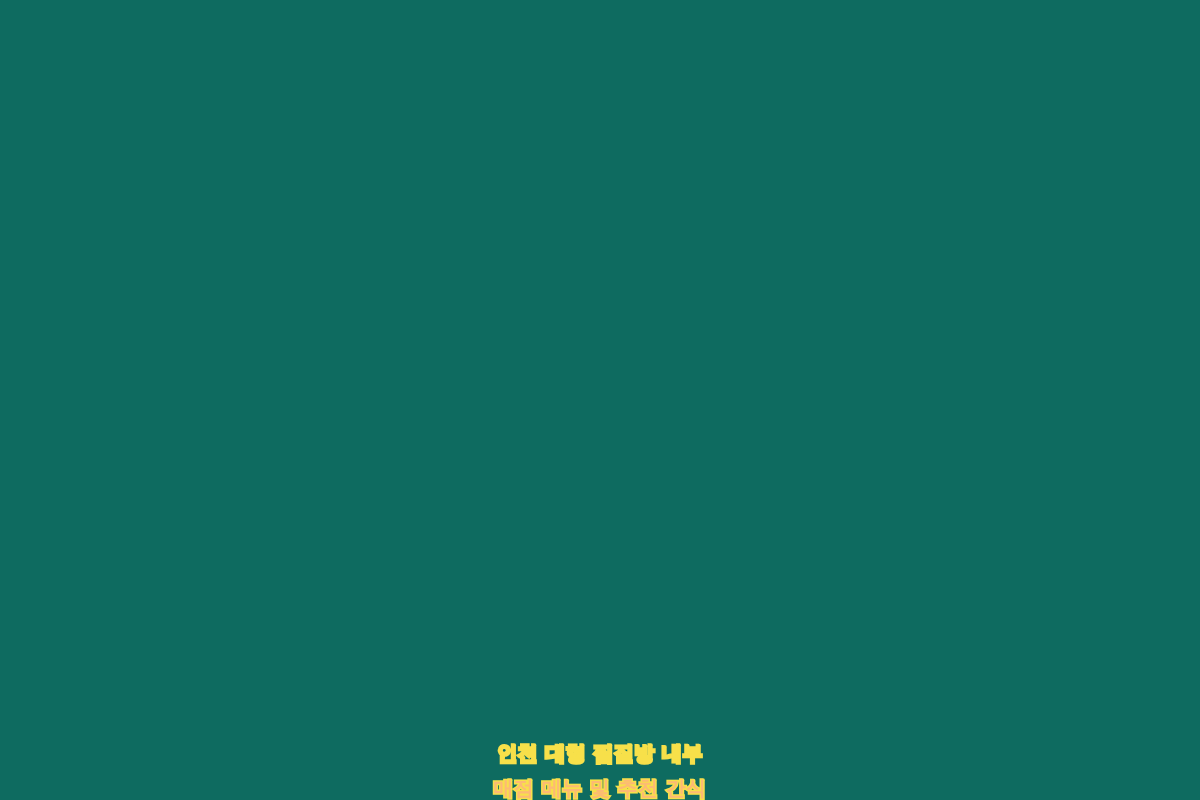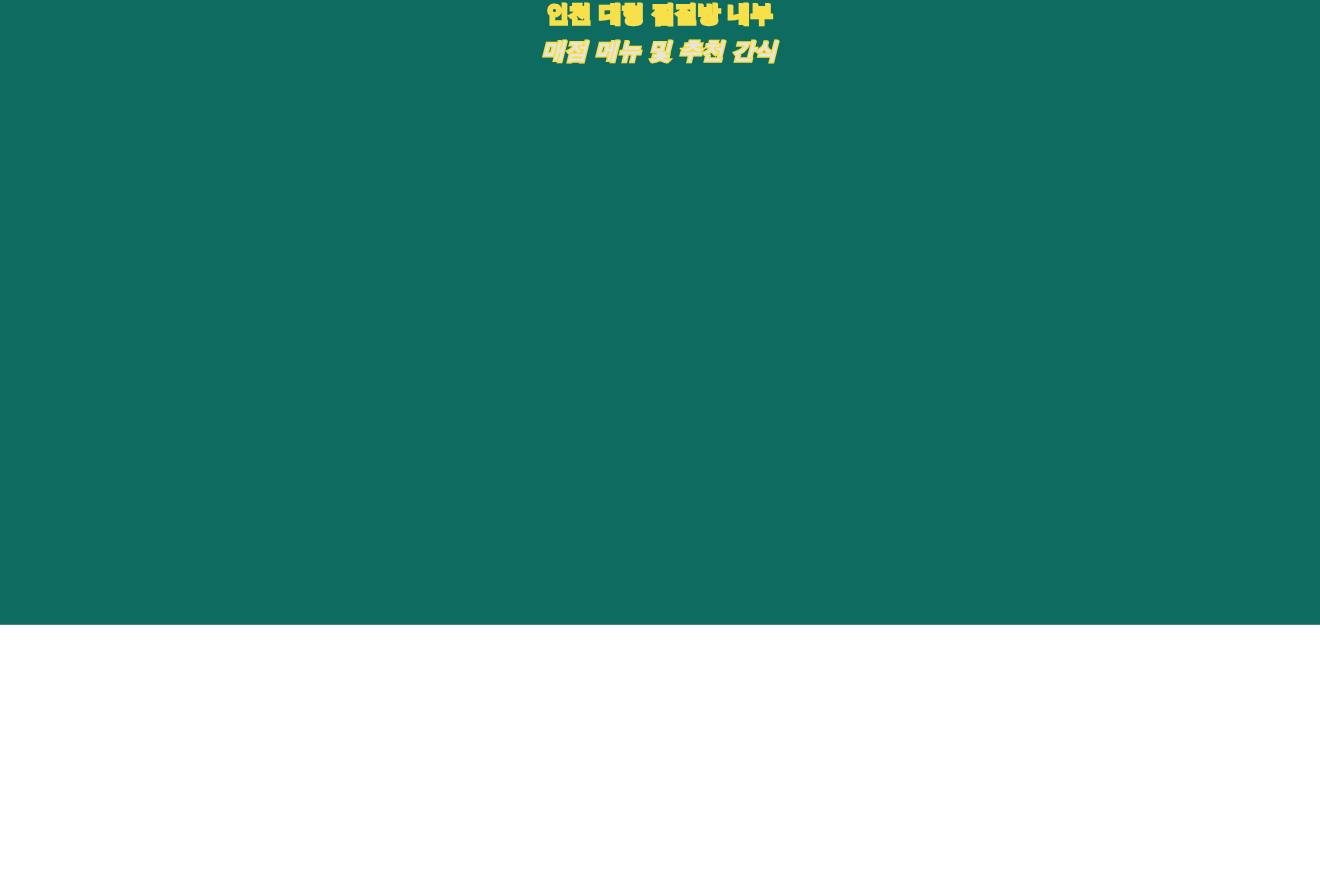--- a/index.html
+++ b/index.html
@@ -13,25 +13,25 @@
     height: 800px;
     overflow: hidden;
     font-family: "Liberation Sans", "DejaVu Sans", sans-serif;
   }
 
   
   .banner {
     position: relative;
     box-sizing: border-box;
     width: 1200px;
-    height: 568px;
+    height: 800px;
     display: flex;
     flex-direction: column;
     align-items: center;
-    justify-content: flex-start;
+    justify-content: flex-end;
     background-color: #0E6B60; 
     user-select: none;
   }
 
   .title-block {
     display: flex;
     flex-direction: column;
     align-items: center;
     justify-content: center;
     gap: 10px;
@@ -63,17 +63,17 @@
 </style>
 </head>
 <body>
 
 <div class="banner" style="background-color: rgb(14, 107, 96);">
 
   <div class="title-block">
 
     <span class="title-line line-1" style="color: rgb(247, 224, 74); -webkit-text-stroke: 3px rgb(247, 224, 74); font-size: 20px;">인천 대형 찜질방 내부</span>
 
-    <span class="title-line line-2" style="color: #e5e5e5; -webkit-text-stroke: 3px rgb(247, 224, 74); font-size: 20px; font-style: italic;">매점 메뉴 및 추천 간식</span>
+    <span class="title-line line-2" style="color: #fdba74; -webkit-text-stroke: 3px rgb(247, 224, 74); font-size: 20px;">매점 메뉴 및 추천 간식</span>
 
   </div>
 
 </div>
 
 </body></html>

